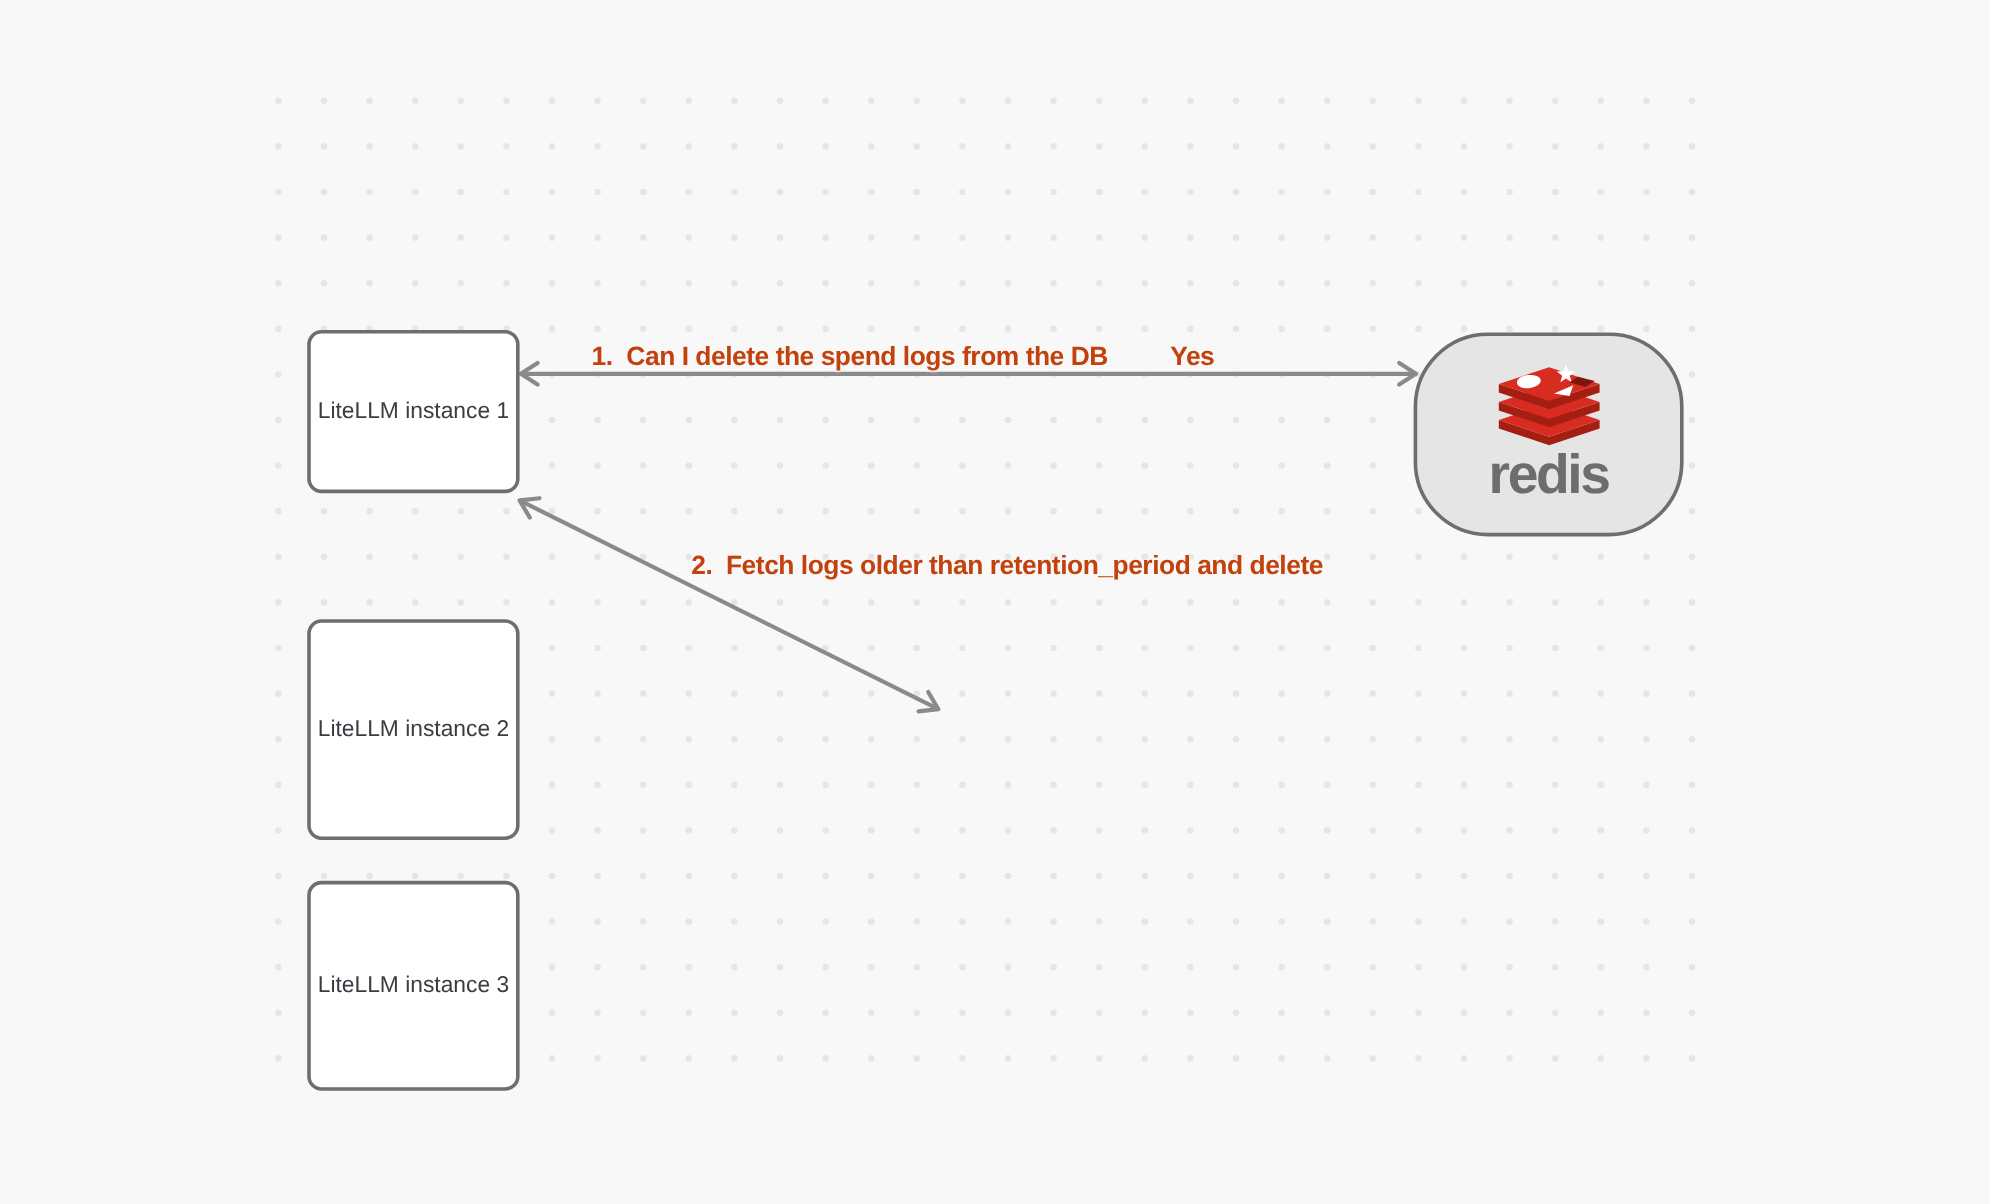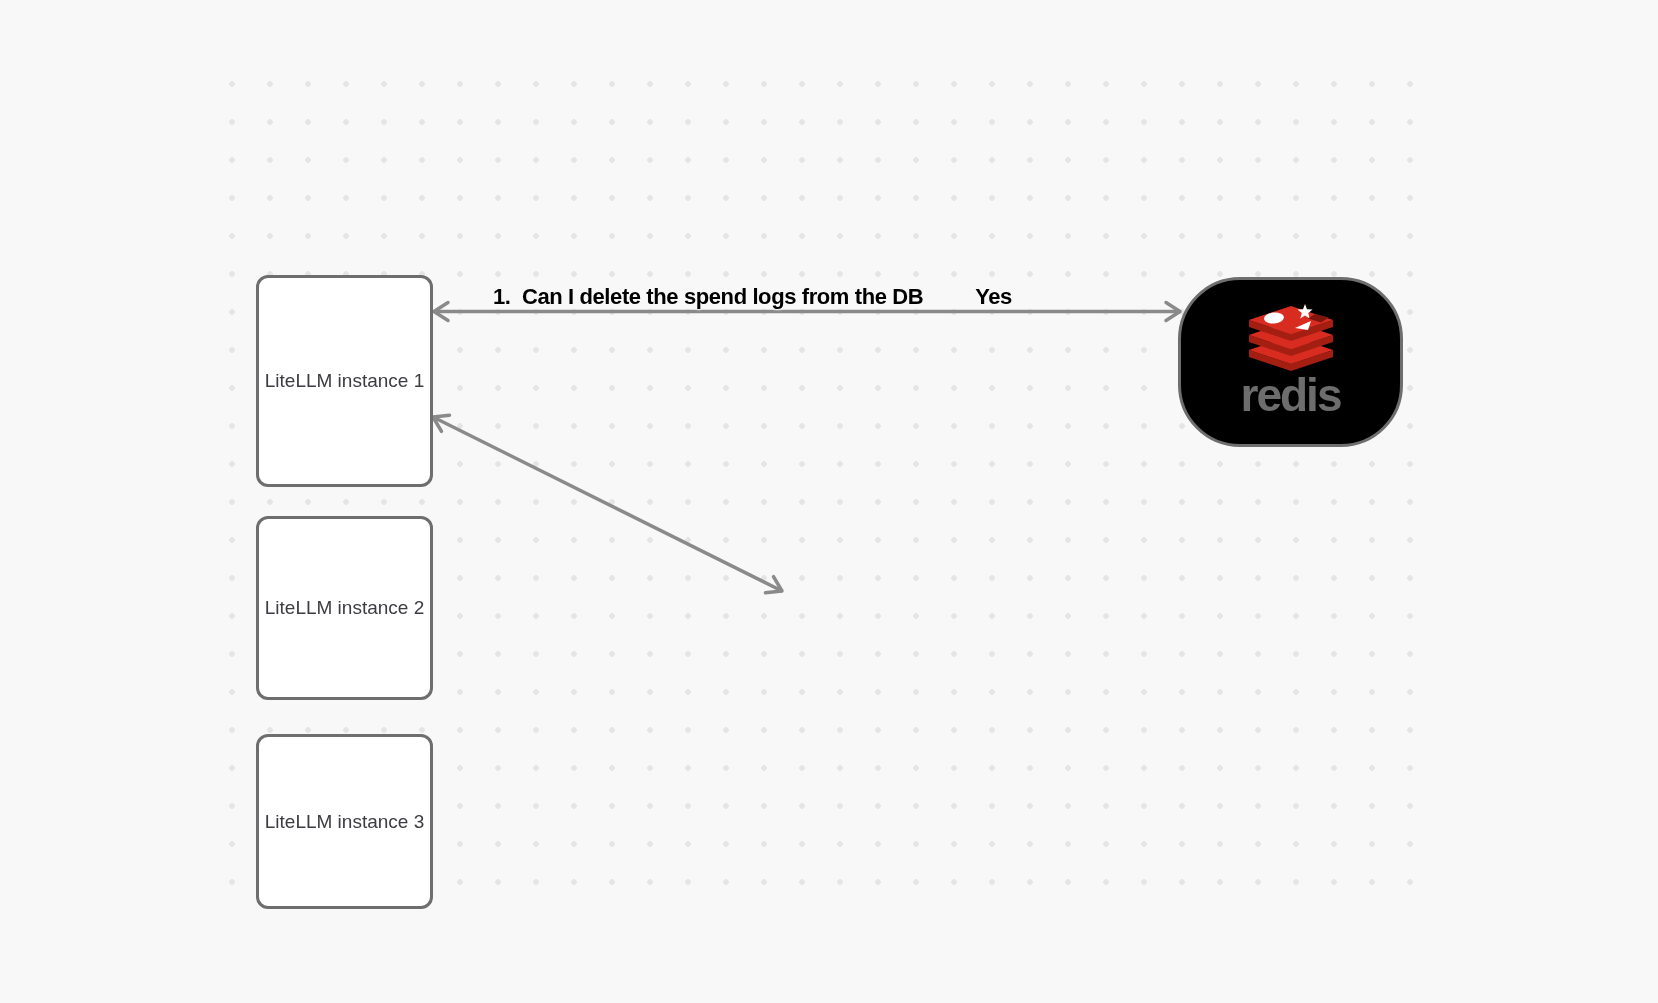--- a/index.html
+++ b/index.html
@@ -30,30 +30,30 @@
     box-sizing: border-box;
     display: flex;
     align-items: center;
     justify-content: center;
   }
   .rect-node .node-label {
     font-size: 19px;
     color: #3c3c42;
     text-align: center;
   }
-  #node-instance1 { top: 275px; height: 212px; }
+  #node-instance1 { top: 275px; height: 136px; }
   #node-instance2 { top: 516px; }
   #node-instance3 { top: 734px; height: 175px; }
 
   
   #node-redis {
     position: absolute;
     left: 1178px; top: 277px;
     width: 225px; height: 170px;
-    background: #000000;
+    background: #e5e5e5;
     border: 3px solid #6e6e6e;
     border-radius: 62px;
     box-sizing: border-box;
     display: flex;
     flex-direction: column;
     align-items: center;
   }
   #node-redis .redis-mark { margin-top: 24px; }
   #node-redis .redis-word {
     margin-top: -2px;
@@ -79,21 +79,21 @@
 
   
   #edges-overlay { position: absolute; left: 0; top: 0; pointer-events: none; }
 
   
   .edge-label {
     position: absolute;
     font-size: 22px;
     font-weight: bold;
     letter-spacing: -0.4px;
-    color: #000000;
+    color: #c2410c;
     line-height: 26px;
     white-space: nowrap;
     text-shadow: 0 0 3px #f8f8f8, 0 0 3px #f8f8f8;
   }
   #edge1-label { left: 493px; top: 284px; display: flex; gap: 52px; }
   #edge2-label { left: 576px; top: 458px; }
 </style>
 </head>
 <body>
 
@@ -139,14 +139,17 @@
       <path d="M68 10 L82 13.5 L74 18.5 L61 14.5 Z" fill="#7f160e"></path>
     </svg>
     <div class="redis-word">redis</div>
   </div>
 
 
   <div class="edge-label" id="edge1-label">
     <span>1.&nbsp; Can I delete the spend logs from the DB</span>
     <span>Yes</span>
   </div>
+  <div class="edge-label" id="edge2-label">
+    <span>2.&nbsp; Fetch logs older than retention_period and delete</span>
+  </div>
 
 </div>
 
 </body></html>

